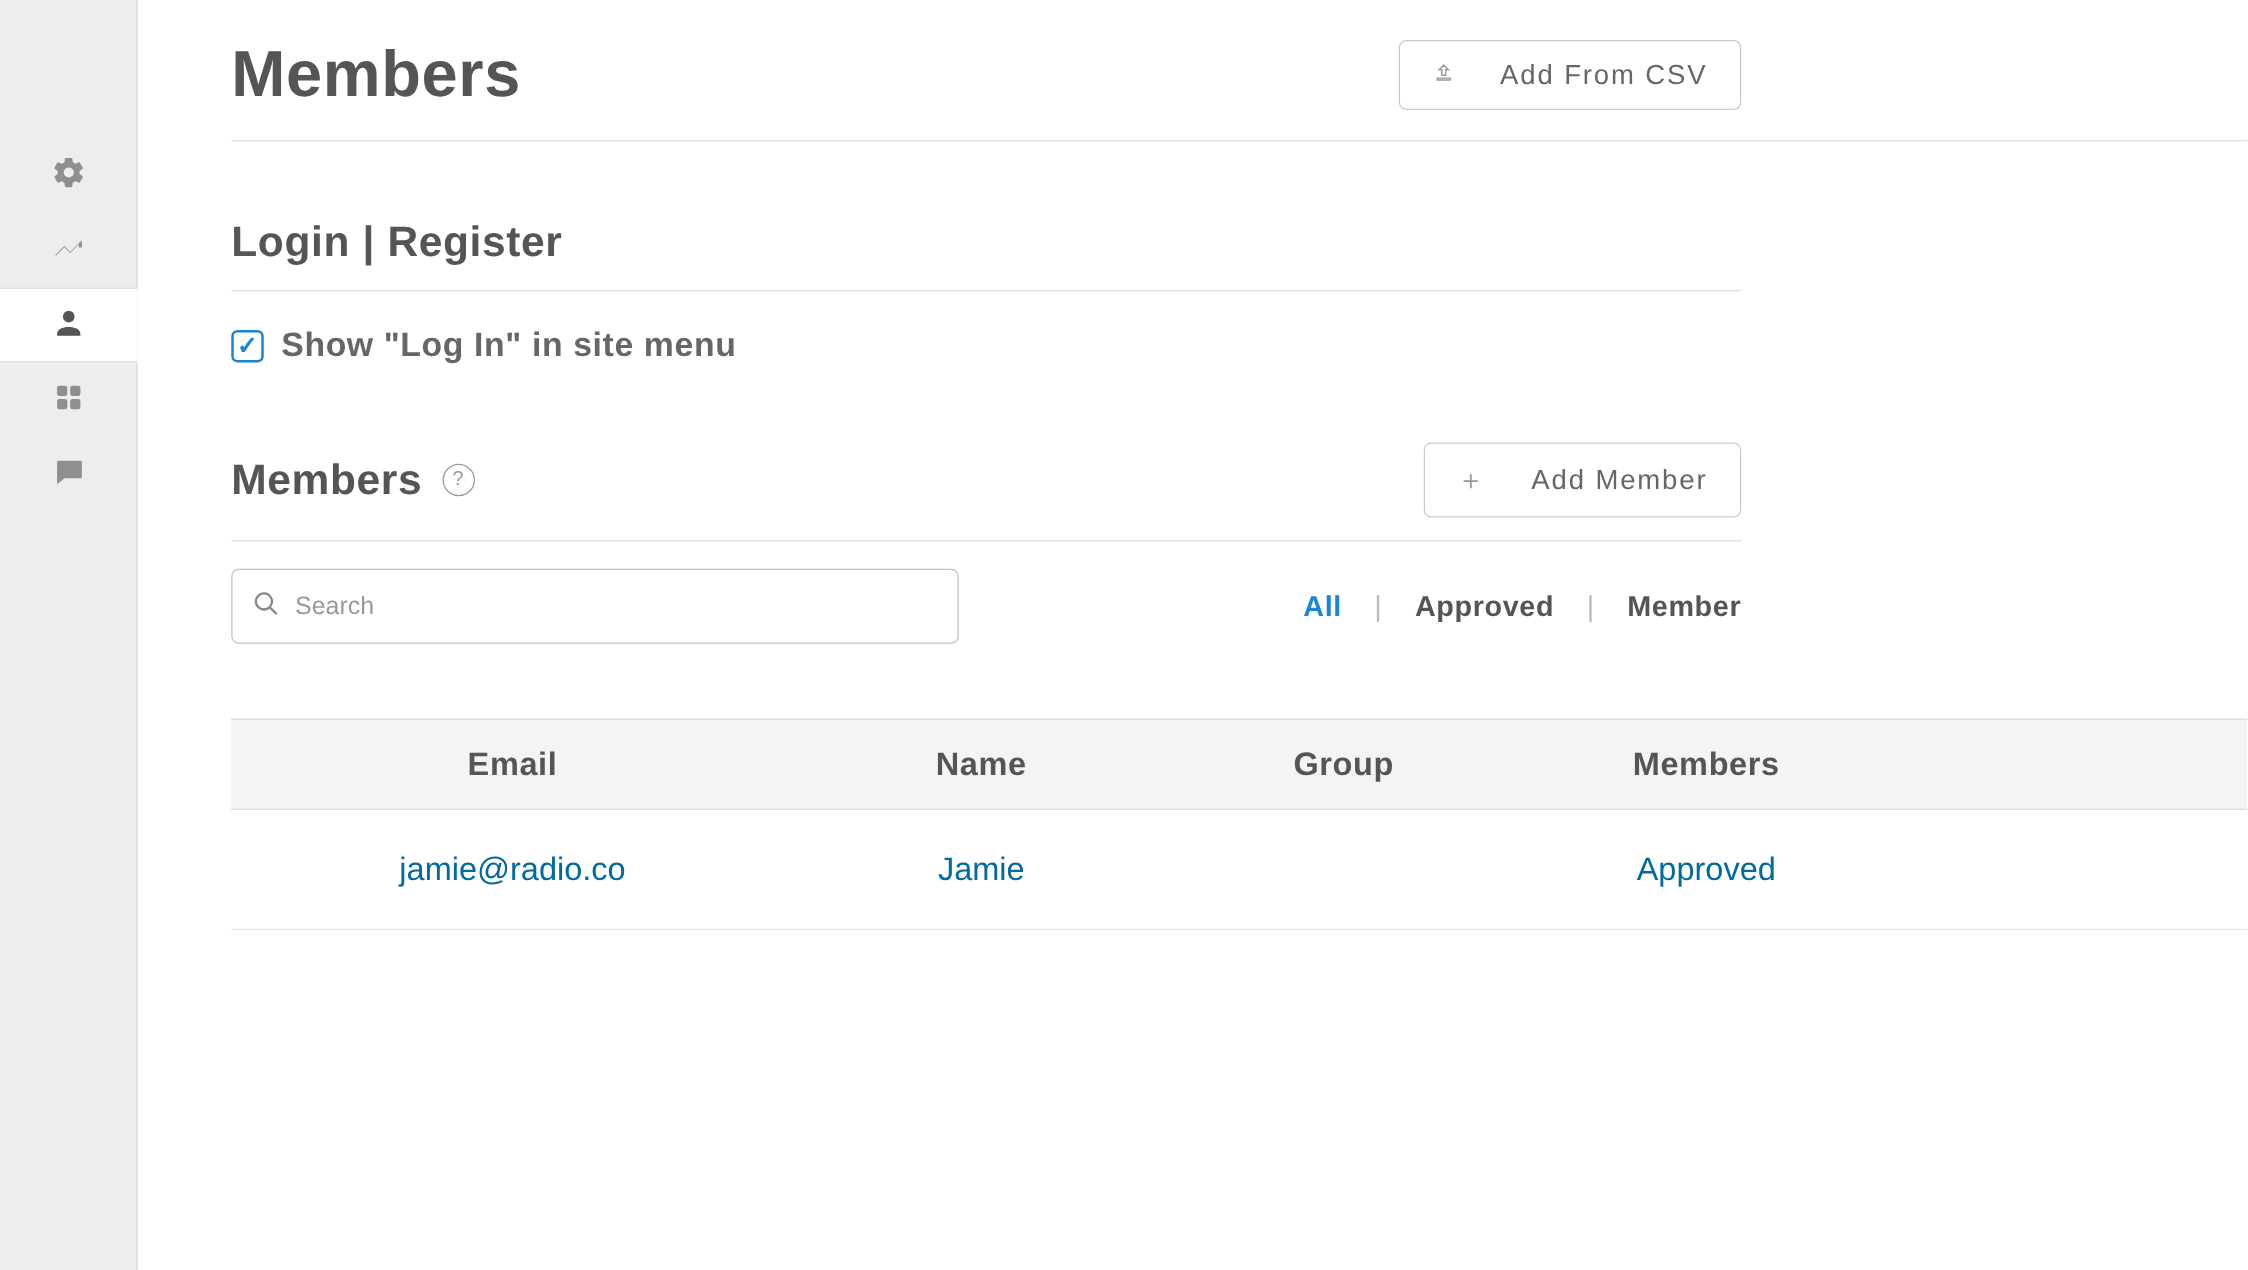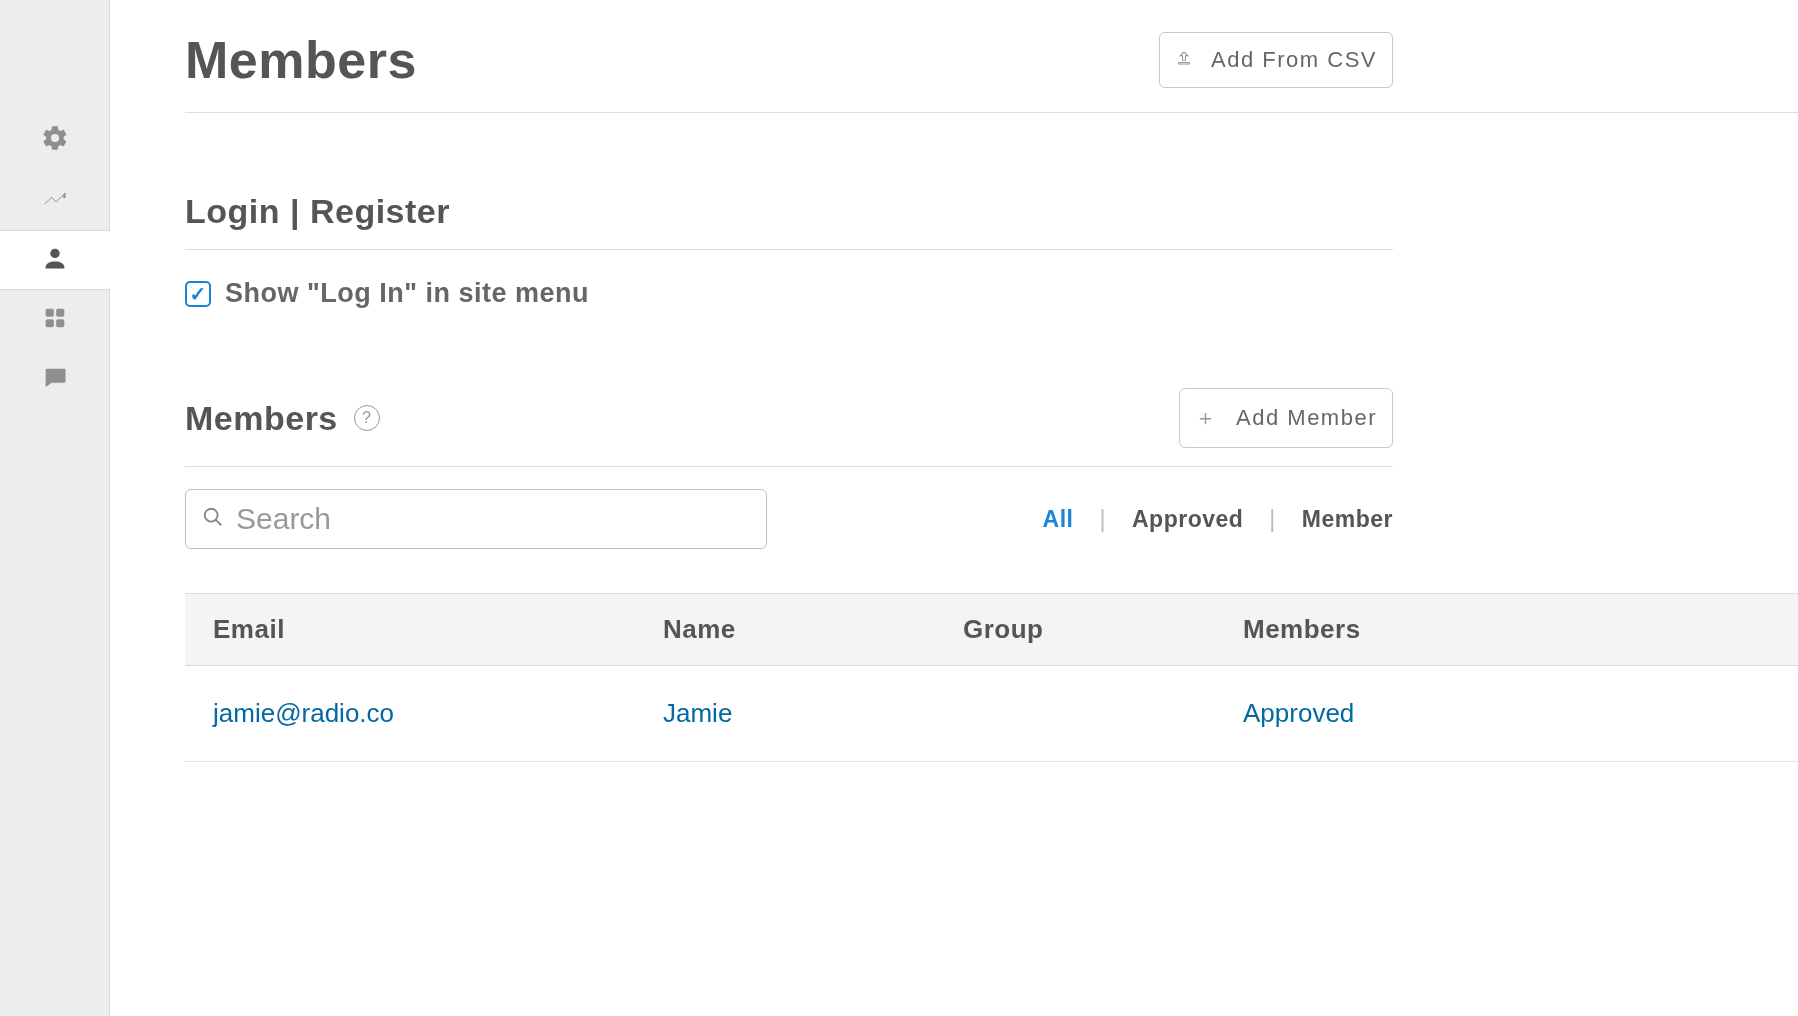--- a/index.html
+++ b/index.html
@@ -56,36 +56,36 @@
   .page-title {
     font-size: 52px;
     font-weight: 700;
     color: #555;
     letter-spacing: 0.5px;
   }
   .btn {
     border: 1px solid #c9c9c9;
     background: #fff;
     border-radius: 6px;
-    padding: 14px 15px;
+    padding: 14px 26px;
     font-size: 22px;
     font-weight: 500;
     color: #666;
     letter-spacing: 1.5px;
     display: inline-flex;
     align-items: center;
-    gap: 18px;
+    gap: 36px;
     cursor: pointer;
   }
   .btn svg { width: 18px; height: 18px; fill: none; stroke: #999; stroke-width: 1.5; }
   .btn .plus { font-size: 22px; color: #999; font-weight: 400; }
 
   
   .section {
-    margin-top: 79px;
+    margin-top: 62px;
     padding-right: 405px;
   }
   .section-header {
     display: flex;
     align-items: center;
     justify-content: space-between;
     border-bottom: 1px solid #dcdcdc;
     padding-bottom: 18px;
   }
   .section-title {
@@ -155,21 +155,21 @@
     border-radius: 6px;
     display: flex;
     align-items: center;
     padding: 0 16px;
     gap: 12px;
   }
   .search-box svg { width: 22px; height: 22px; fill: #888; }
   .search-input {
     border: none;
     outline: none;
-    font-size: 30px;
+    font-size: 20px;
     color: #888;
     flex: 1;
     background: transparent;
   }
   .search-input::placeholder { color: #999; }
 
   .filters {
     display: flex;
     align-items: center;
     font-size: 23px;
@@ -180,21 +180,22 @@
   .filter-link { cursor: pointer; }
   .filter-link.active { color: #1a84d6; }
   .filter-sep {
     color: #bbb;
     margin: 0 26px;
     font-weight: 300;
   }
 
   
   .table {
-    margin-top: 44px;
+    margin-top: 60px;
+    text-align: center;
   }
   .thead {
     display: flex;
     background: #f3f4f5;
     border-top: 1px solid #dcdcdc;
     border-bottom: 1px solid #dcdcdc;
     font-size: 26px;
     font-weight: 700;
     color: #555;
     letter-spacing: 0.5px;

